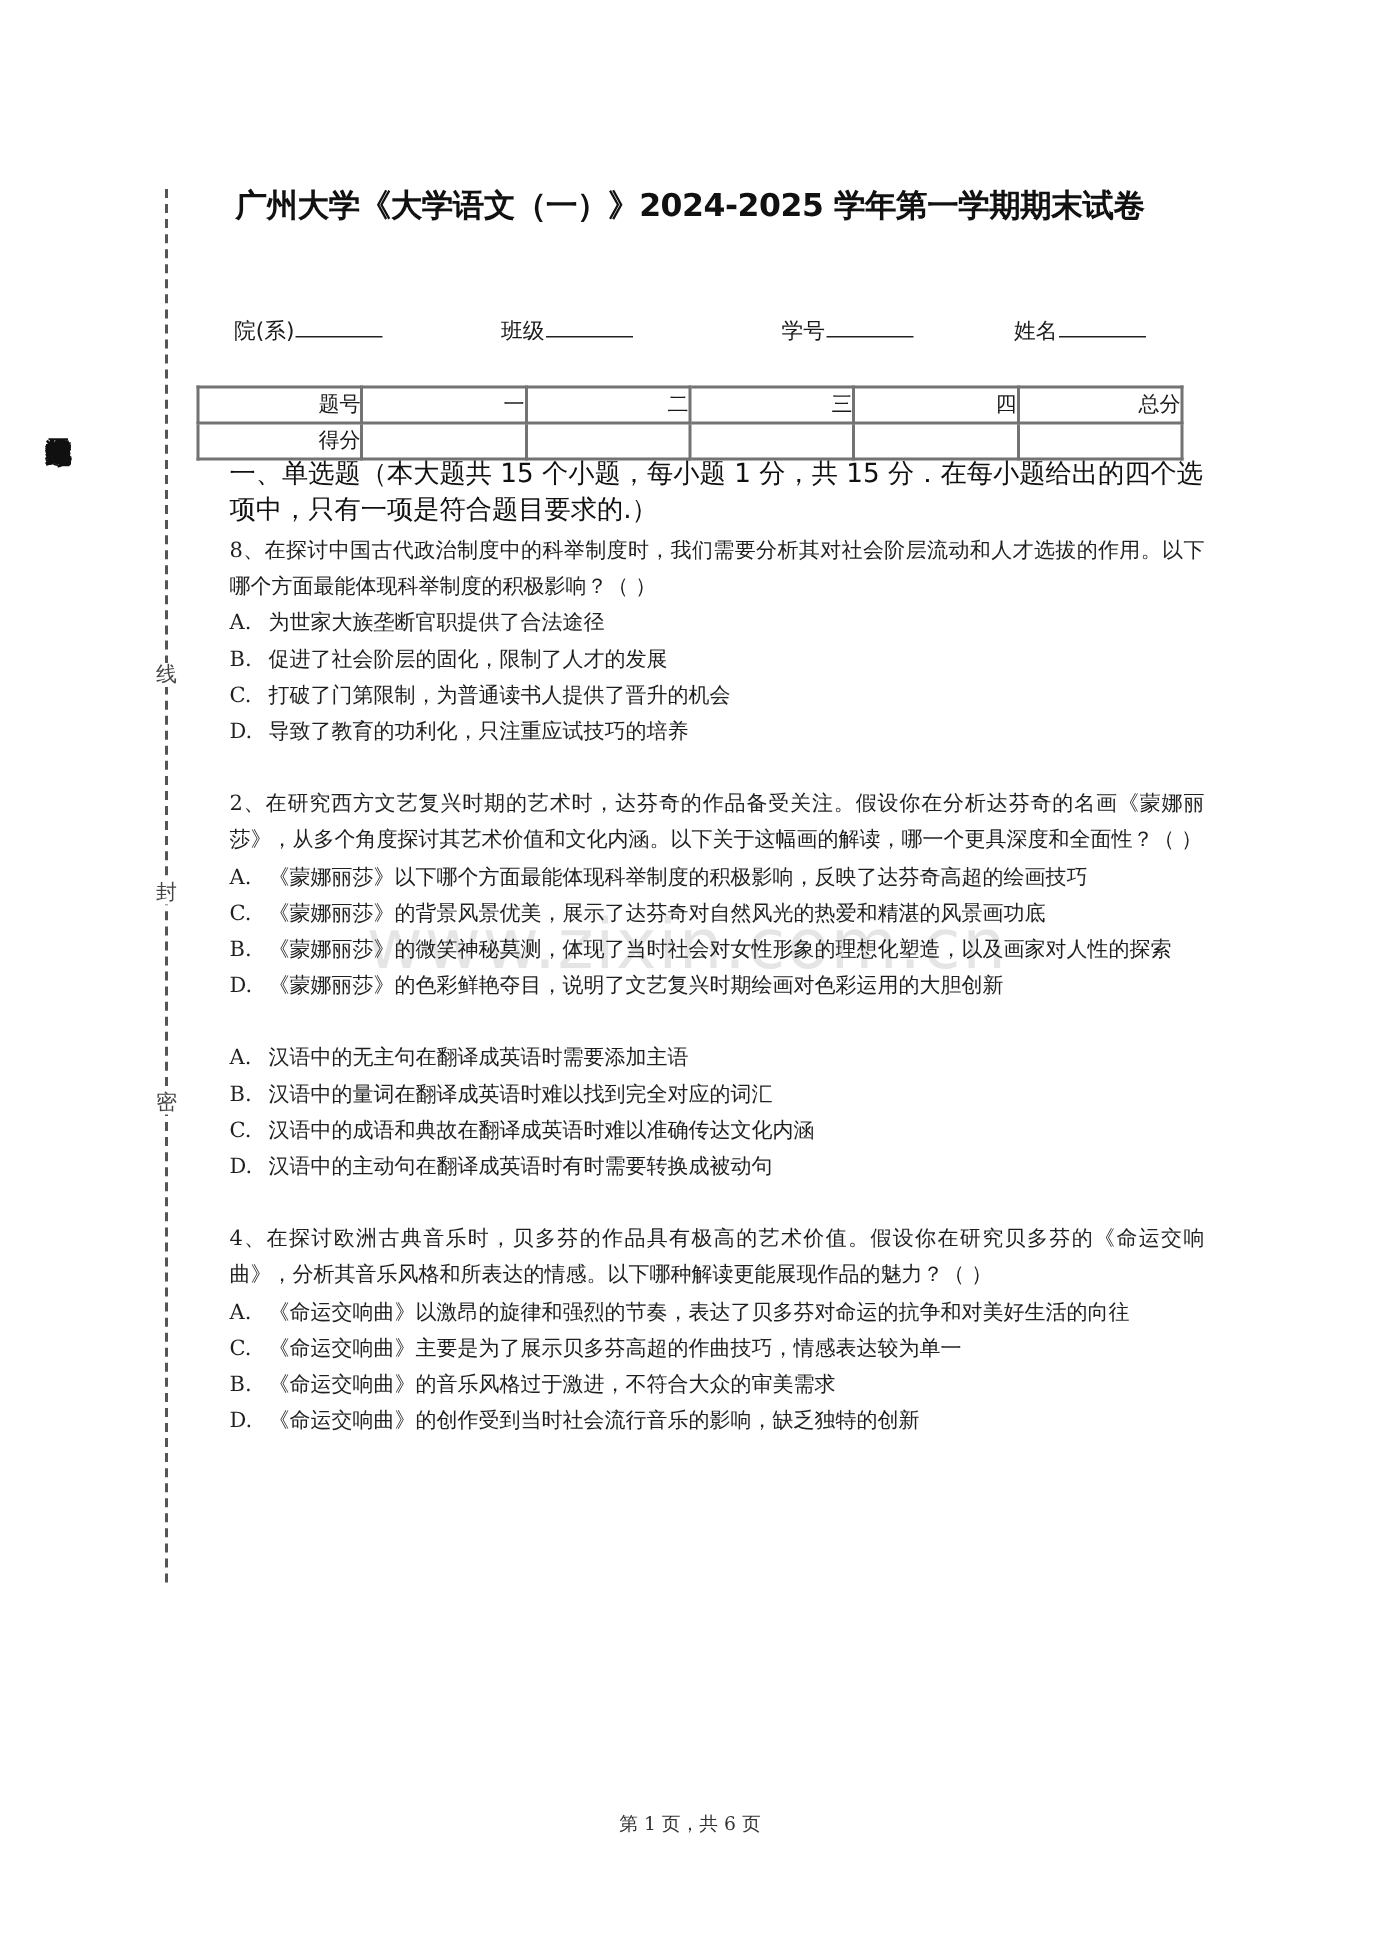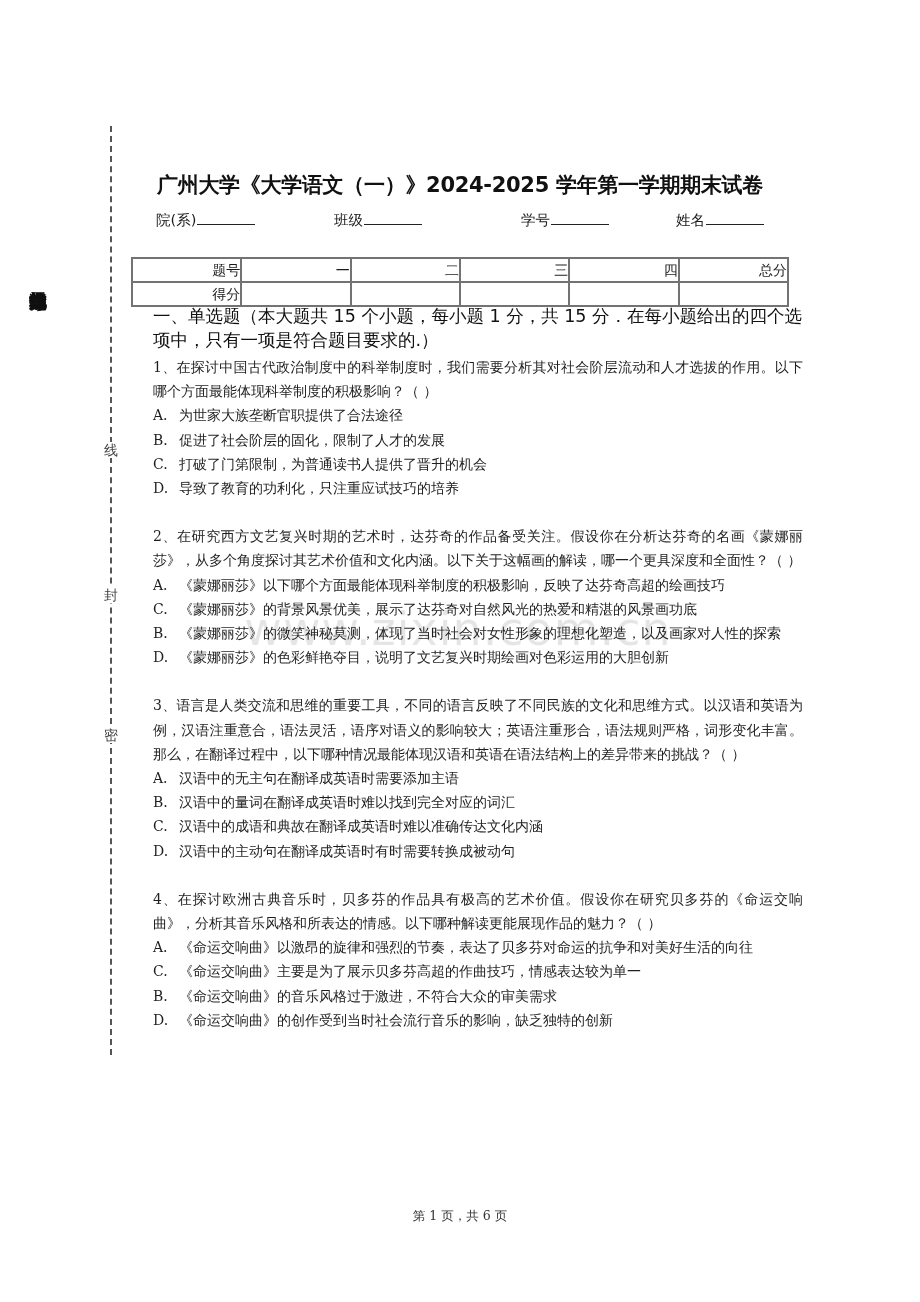--- a/index.html
+++ b/index.html
@@ -23,21 +23,21 @@
   }
   .seal-label {
     position: absolute; left: 103px; width: 16px; text-align: center;
     font-size: 14px; color: #444; background: #fff; line-height: 16px;
   }
 
   
   .title {
     position: absolute; left: 130px; width: 660px; top: 123px; text-align: center;
     font-family: "DejaVu Sans", "Liberation Sans", sans-serif;
-    font-weight: bold; font-size: 21px; letter-spacing: -0.3px; color: #111; margin-top: 48px;
+    font-weight: bold; font-size: 21px; letter-spacing: -0.3px; color: #111;
   }
 
   
   .info-row {
     position: absolute; top: 210px; left: 156px; width: 620px; height: 22px;
     font-family: "DejaVu Sans", "Liberation Sans", sans-serif; font-size: 14.5px;
   }
   .info-field { position: absolute; top: 0; white-space: nowrap; }
   .info-field .blank {
     display: inline-block; width: 58px; border-bottom: 1px solid #222;
@@ -130,39 +130,38 @@
       <td></td>
       <td></td>
     </tr>
   </tbody>
     </table>
 
   <div class="content">
     <p class="section-heading">一、单选题（本大题共 15 个小题，每小题 1 分，共 15 分．在每小题给出的四个选项中，只有一项是符合题目要求的.）</p>
 
     <div class="question">
-      <p class="q-stem">1、在探讨中国古代政治制度中的科举制度时，我们需要分析其对社会阶层流动和人才选拔的作用。以下哪个方面最能体现科举制度的积极影响？（ ）</p>
+      <p class="q-stem">8、在探讨中国古代政治制度中的科举制度时，我们需要分析其对社会阶层流动和人才选拔的作用。以下哪个方面最能体现科举制度的积极影响？（ ）</p>
       <p class="q-option"><span class="opt-letter">A.</span><span>为世家大族垄断官职提供了合法途径</span></p>
       <p class="q-option"><span class="opt-letter">B.</span><span>促进了社会阶层的固化，限制了人才的发展</span></p>
       <p class="q-option"><span class="opt-letter">C.</span><span>打破了门第限制，为普通读书人提供了晋升的机会</span></p>
       <p class="q-option"><span class="opt-letter">D.</span><span>导致了教育的功利化，只注重应试技巧的培养</span></p>
     </div>
     <div class="q-gap"></div>
 
     <div class="question">
       <p class="q-stem">2、在研究西方文艺复兴时期的艺术时，达芬奇的作品备受关注。假设你在分析达芬奇的名画《蒙娜丽莎》，从多个角度探讨其艺术价值和文化内涵。以下关于这幅画的解读，哪一个更具深度和全面性？（ ）</p>
       <p class="q-option"><span class="opt-letter">A.</span><span>《蒙娜丽莎》以下哪个方面最能体现科举制度的积极影响，反映了达芬奇高超的绘画技巧</span></p>
       <p class="q-option"><span class="opt-letter">C.</span><span>《蒙娜丽莎》的背景风景优美，展示了达芬奇对自然风光的热爱和精湛的风景画功底</span></p>
       <p class="q-option"><span class="opt-letter">B.</span><span>《蒙娜丽莎》的微笑神秘莫测，体现了当时社会对女性形象的理想化塑造，以及画家对人性的探索</span></p>
       <p class="q-option"><span class="opt-letter">D.</span><span>《蒙娜丽莎》的色彩鲜艳夺目，说明了文艺复兴时期绘画对色彩运用的大胆创新</span></p>
     </div>
     <div class="q-gap"></div>
 
     <div class="question">
-      <p class="q-stem">3、语言是人类交流和思维的重要工具，不同的语言反映了不同民族的文化和思维方式。以汉语和英语为例，汉语注重意合，语法灵活，语序对语义的影响较大；英语注重形合，语法规则严格，词形变化丰富。那么，在翻译过程中，以下哪种情况最能体现汉语和英语在语法结构上的差异带来的挑战？（ ）</p>
       <p class="q-option"><span class="opt-letter">A.</span><span>汉语中的无主句在翻译成英语时需要添加主语</span></p>
       <p class="q-option"><span class="opt-letter">B.</span><span>汉语中的量词在翻译成英语时难以找到完全对应的词汇</span></p>
       <p class="q-option"><span class="opt-letter">C.</span><span>汉语中的成语和典故在翻译成英语时难以准确传达文化内涵</span></p>
       <p class="q-option"><span class="opt-letter">D.</span><span>汉语中的主动句在翻译成英语时有时需要转换成被动句</span></p>
     </div>
     <div class="q-gap"></div>
 
     <div class="question">
       <p class="q-stem">4、在探讨欧洲古典音乐时，贝多芬的作品具有极高的艺术价值。假设你在研究贝多芬的《命运交响曲》，分析其音乐风格和所表达的情感。以下哪种解读更能展现作品的魅力？（ ）</p>
       <p class="q-option"><span class="opt-letter">A.</span><span>《命运交响曲》以激昂的旋律和强烈的节奏，表达了贝多芬对命运的抗争和对美好生活的向往</span></p>

